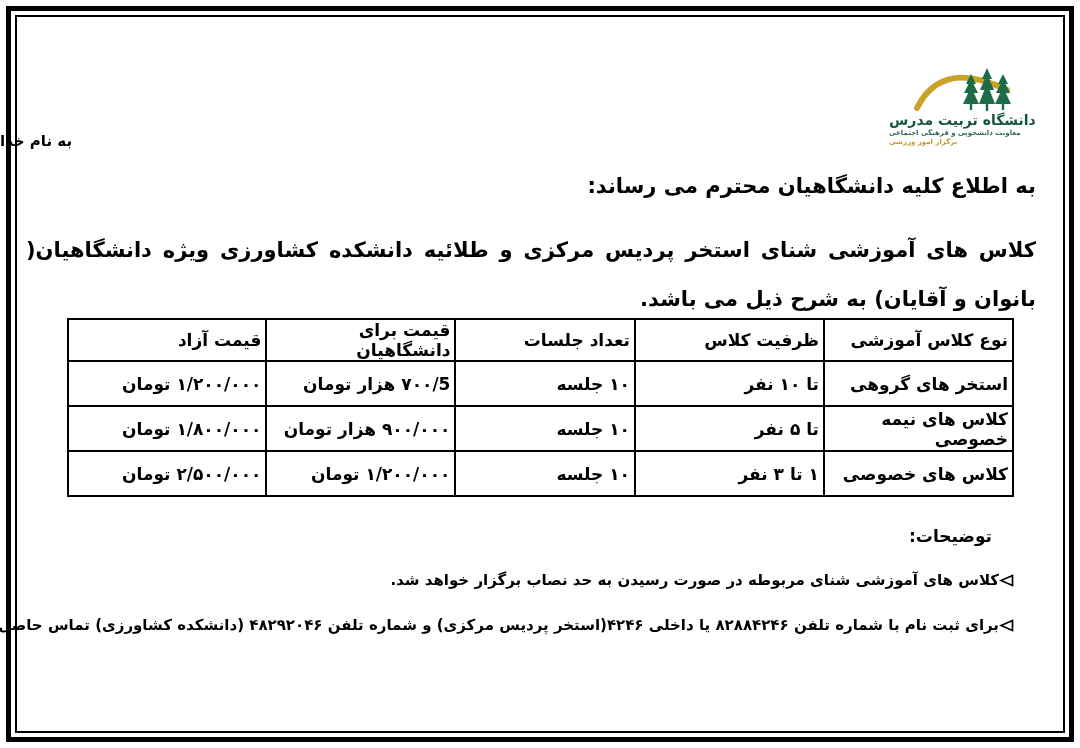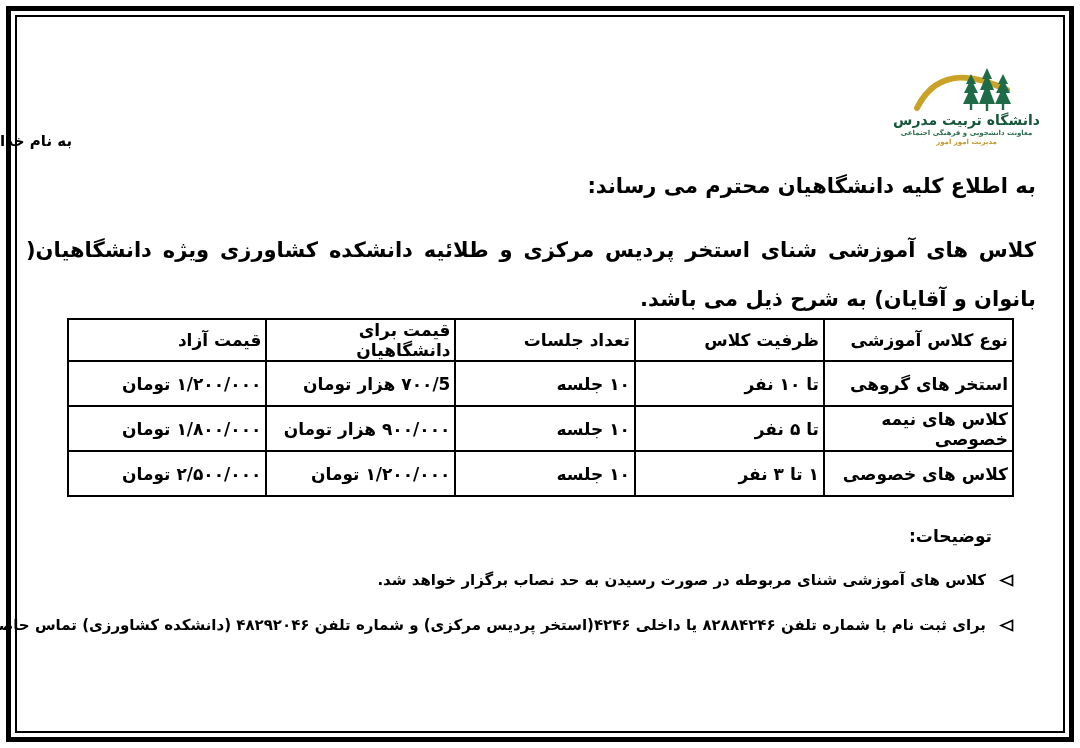--- a/index.html
+++ b/index.html
@@ -4,21 +4,21 @@
 <style>
   html,body { margin:0; padding:0; background:#ffffff; }
   .page {
     position:relative; width:1080px; height:748px; background:#fff;
     font-family:"DejaVu Sans", sans-serif; direction:rtl; overflow:hidden; color:#000;
   }
   .frame-outer { position:absolute; top:6px; left:6px; right:6px; bottom:6px; border:5px solid #000; }
   .frame-inner { position:absolute; top:15px; left:15px; right:15px; bottom:15px; border:2px solid #000; }
 
   
-  .logo { position:absolute; top:66px; right:36px; width:155px; text-align:center; line-height:1.1; }
+  .logo { position:absolute; top:66px; right:36px; width:155px; text-align:left; line-height:1.1; }
   .logo svg { display:block; margin:0 auto; }
   .logo-name  { color:#15563a; font-weight:bold; font-size:14px; margin-top:1px; }
   .logo-sub1  { color:#2c6e4f; font-weight:bold; font-size:7px; margin-top:2px; }
   .logo-sub2  { color:#c09a2c; font-weight:bold; font-size:7px; margin-top:1px; }
 
   .bismillah { position:absolute; top:132px; left:0; width:100%; text-align:left;
                font-size:15px; font-weight:bold; }
 
   .heading { position:absolute; top:174px; right:44px; font-size:21px; font-weight:bold; }
 
@@ -29,21 +29,21 @@
                  border-collapse:collapse; table-layout:fixed;
                  font-size:17px; font-weight:bold; }
   .price-table th, .price-table td {
     border:2px solid #000; text-align:right; vertical-align:middle; padding:0 4px;
   }
   .price-table th { height:40px; }
   .price-table td { height:43px; }
 
   .notes-title { position:absolute; top:526px; right:88px; font-size:17px; font-weight:bold; }
 
-  .bullet { position:absolute; right:66px; display:flex; align-items:center; gap:13px;
+  .bullet { position:absolute; right:66px; display:flex; align-items:center; 
             font-size:15px; font-weight:bold; white-space:nowrap; }
   .bullet-1 { top:571px; }
   .bullet-2 { top:616px; }
   .bullet .arrow { flex:0 0 auto; display:flex; align-items:center; }
 </style>
 </head>
 <body>
 
 <div class="page">
   <div class="frame-outer"></div>
@@ -70,21 +70,21 @@
             <polygon points="92,8 97,18 87,18"></polygon>
             <polygon points="92,13 99,27 85,27"></polygon>
             <polygon points="92,21 100,38 84,38"></polygon>
             <rect x="90.8" y="38" width="2.4" height="6"></rect>
           </g>
         </g>
       </svg>
     </span>
     <div class="logo-name">دانشگاه تربیت مدرس</div>
     <div class="logo-sub1">معاونت دانشجویی و فرهنگی اجتماعی</div>
-    <div class="logo-sub2">مدیریت امور امور</div>
+    <div class="logo-sub2">برگزار امور ورزشی</div>
   </div>
 
   <div class="bismillah">به نام خدا</div>
 
   <div class="heading">به اطلاع کلیه دانشگاهیان محترم می رساند:</div>
 
   <div class="intro">کلاس های آموزشی شنای استخر پردیس مرکزی و طلائیه دانشکده کشاورزی  ویژه دانشگاهیان( بانوان و آقایان) به شرح ذیل می باشد.</div>
 
   <table class="price-table">
     <colgroup>

